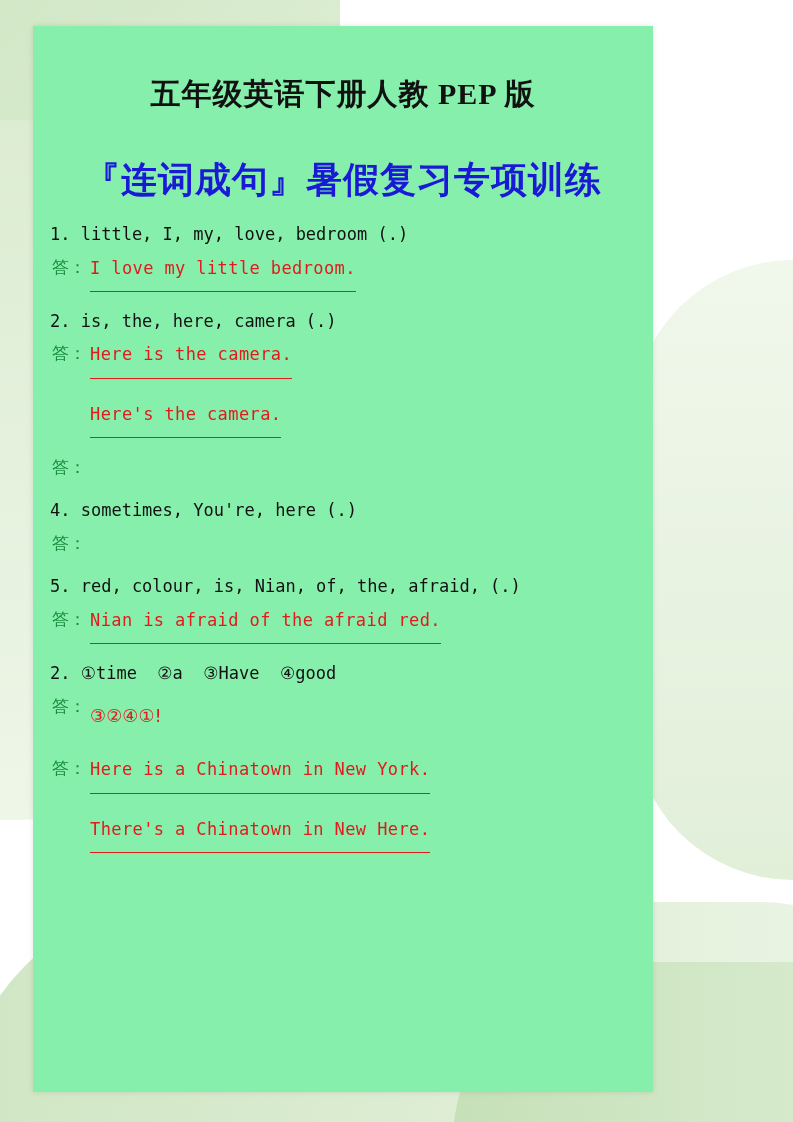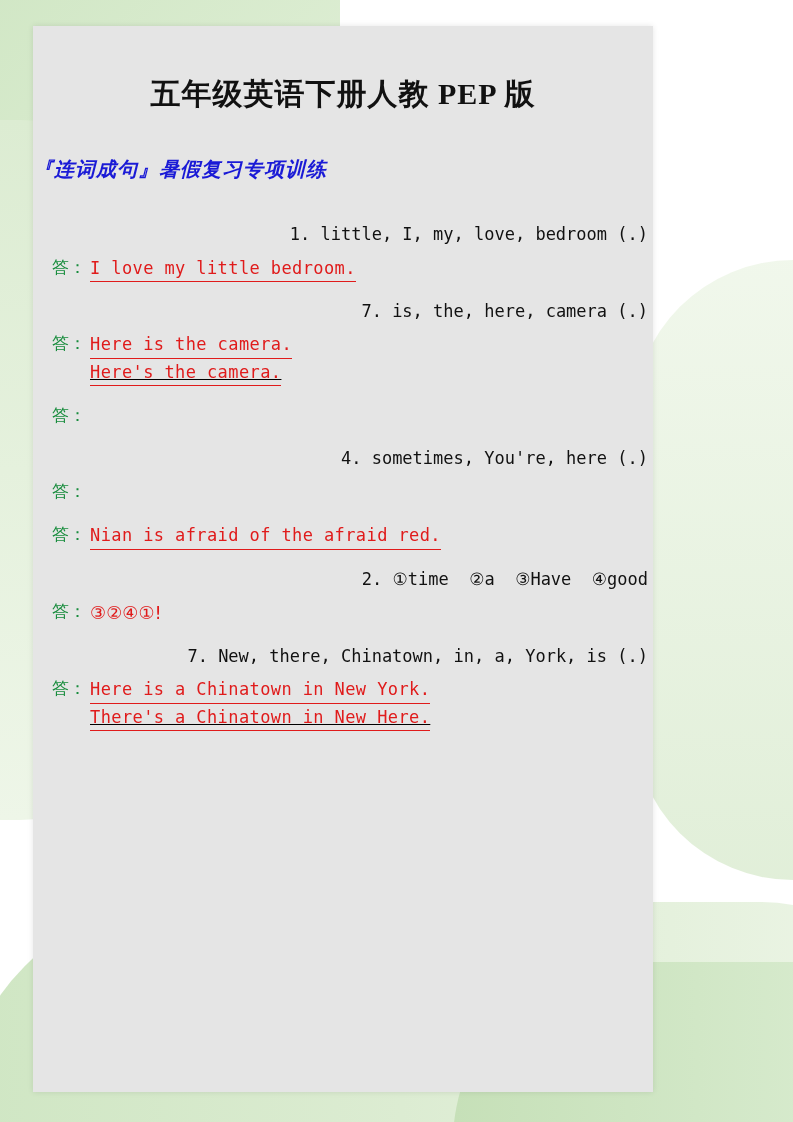--- a/index.html
+++ b/index.html
@@ -69,21 +69,21 @@
     opacity: .85;
   }
 
   
   .sheet {
     position: absolute;
     left: 33px;
     top: 26px;
     width: 620px;
     height: 1066px;
-    background: #e5e5e5;
+    background: #86efac;
     box-shadow: 0 0 6px rgba(0,0,0,.10);
   }
   
   .sheet-corner {
     position: absolute;
     left: 33px;
     top: 26px;
     width: 130px;
     height: 112px;
     background: linear-gradient(135deg, #cfe6c3 0%, #dff0d6 100%);
@@ -101,39 +101,37 @@
     font-size: 30px;
     font-weight: 700;
     color: #111111;
     letter-spacing: 1px;
   }
   .title-sub {
     position: absolute;
     left: 0;
     top: 130px;
     width: 620px;
-    text-align: left;
+    text-align: center;
     font-family: "Liberation Serif", serif;
-    font-size: 20px;
+    font-size: 36px;
     font-weight: 700;
     color: #1a1ad6;
     letter-spacing: 1px;
-    font-style: italic;
   }
 
   
   .qlist {
     position: absolute;
     left: 15px;
     top: 196px;
     width: 600px;
   }
   .qblock {
     margin-bottom: 17px;
-    text-align: right;
   }
   .qline {
     font-family: "DejaVu Sans Mono", monospace;
     font-size: 17px;
     color: #111111;
     white-space: pre;
     line-height: 1.5;
     padding-left: 2px;
   }
   .aline {
@@ -149,40 +147,40 @@
     color: #178c3c;
     flex: 0 0 auto;
     margin-right: 4px;
     white-space: pre;
   }
   .atext {
     font-family: "DejaVu Sans Mono", monospace;
     font-size: 17px;
     color: #e01b1b;
     border-bottom: 1.5px solid #e01b1b;
-    padding-bottom: 0;
+    padding-bottom: 10px;
     white-space: pre;
     letter-spacing: .4px;
   }
   .atext.no-underline {
     border-bottom: none;
   }
   .aline.second {
-    margin-top: 0;
+    margin-top: 22px;
     padding-left: 4px;
-    text-decoration: underline;
   }
   .aline.second .alabel {
     visibility: hidden;
   }
   .circled {
     font-family: "DejaVu Sans", sans-serif;
     font-size: 18px;
     color: #e01b1b;
     letter-spacing: 0;
+    margin-top: 8px;
   }
 </style>
 </head>
 <body>
 
 <div class="bg-layer">
   <div class="bg-green-top"></div>
   <div class="bg-green-left"></div>
   <div class="bg-green-right"></div>
   <div class="bg-green-bottom"></div>
@@ -197,21 +195,21 @@
 
   <div class="qlist" id="qlist">
       <div class="qblock">
         <div class="qline">1. little, I, my, love, bedroom (.)</div>
         <div class="aline">
           <span class="alabel">答：</span>
           <span class="atext">I love my little bedroom.</span>
         </div>
       </div>
       <div class="qblock">
-        <div class="qline">7. is, the, here, camera (.)</div>
+        <div class="qline">2. is, the, here, camera (.)</div>
         <div class="aline">
           <span class="alabel">答：</span>
           <span class="atext">Here is the camera.</span>
         </div>
         <div class="aline second">
           <span class="alabel">答：</span>
           <span class="atext">Here's the camera.</span>
         </div>
       </div>
       <div class="qblock">
@@ -219,34 +217,34 @@
           <span class="alabel">答：</span>
         </div>
       </div>
       <div class="qblock">
         <div class="qline">4. sometimes, You're, here (.)</div>
         <div class="aline">
           <span class="alabel">答：</span>
         </div>
       </div>
       <div class="qblock">
+        <div class="qline">5. red, colour, is, Nian, of, the, afraid, (.)</div>
         <div class="aline">
           <span class="alabel">答：</span>
           <span class="atext">Nian is afraid of the afraid red.</span>
         </div>
       </div>
       <div class="qblock">
         <div class="qline">2. ①time  ②a  ③Have  ④good</div>
         <div class="aline">
           <span class="alabel">答：</span>
           <span class="atext no-underline circled">③②④①!</span>
         </div>
       </div>
       <div class="qblock">
-        <div class="qline">7. New, there, Chinatown, in, a, York, is (.)</div>
         <div class="aline">
           <span class="alabel">答：</span>
           <span class="atext">Here is a Chinatown in New York.</span>
         </div>
         <div class="aline second">
           <span class="alabel">答：</span>
           <span class="atext">There's a Chinatown in New Here.</span>
         </div>
       </div>
     </div>

